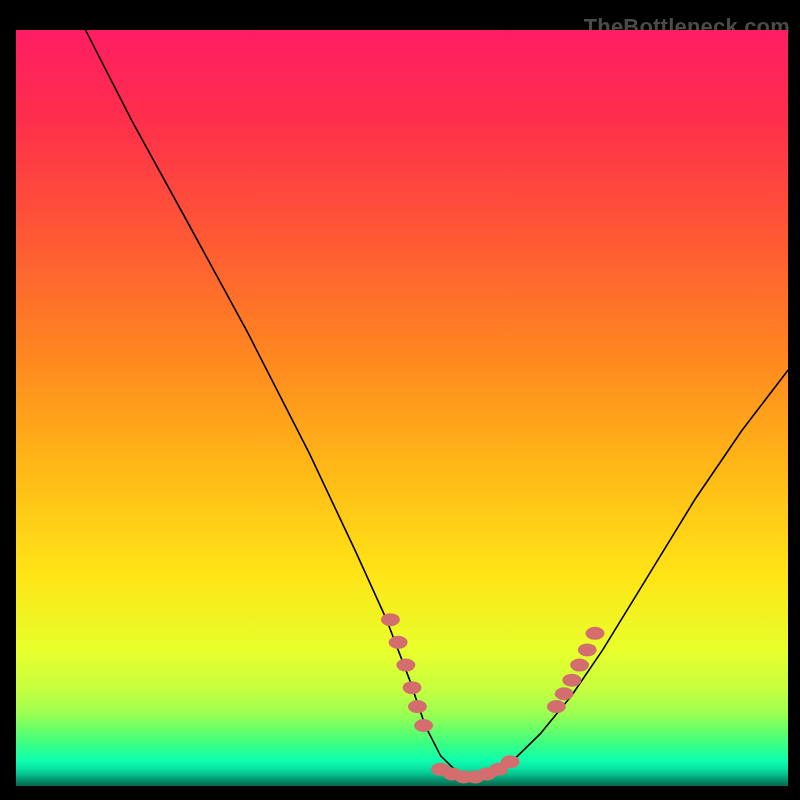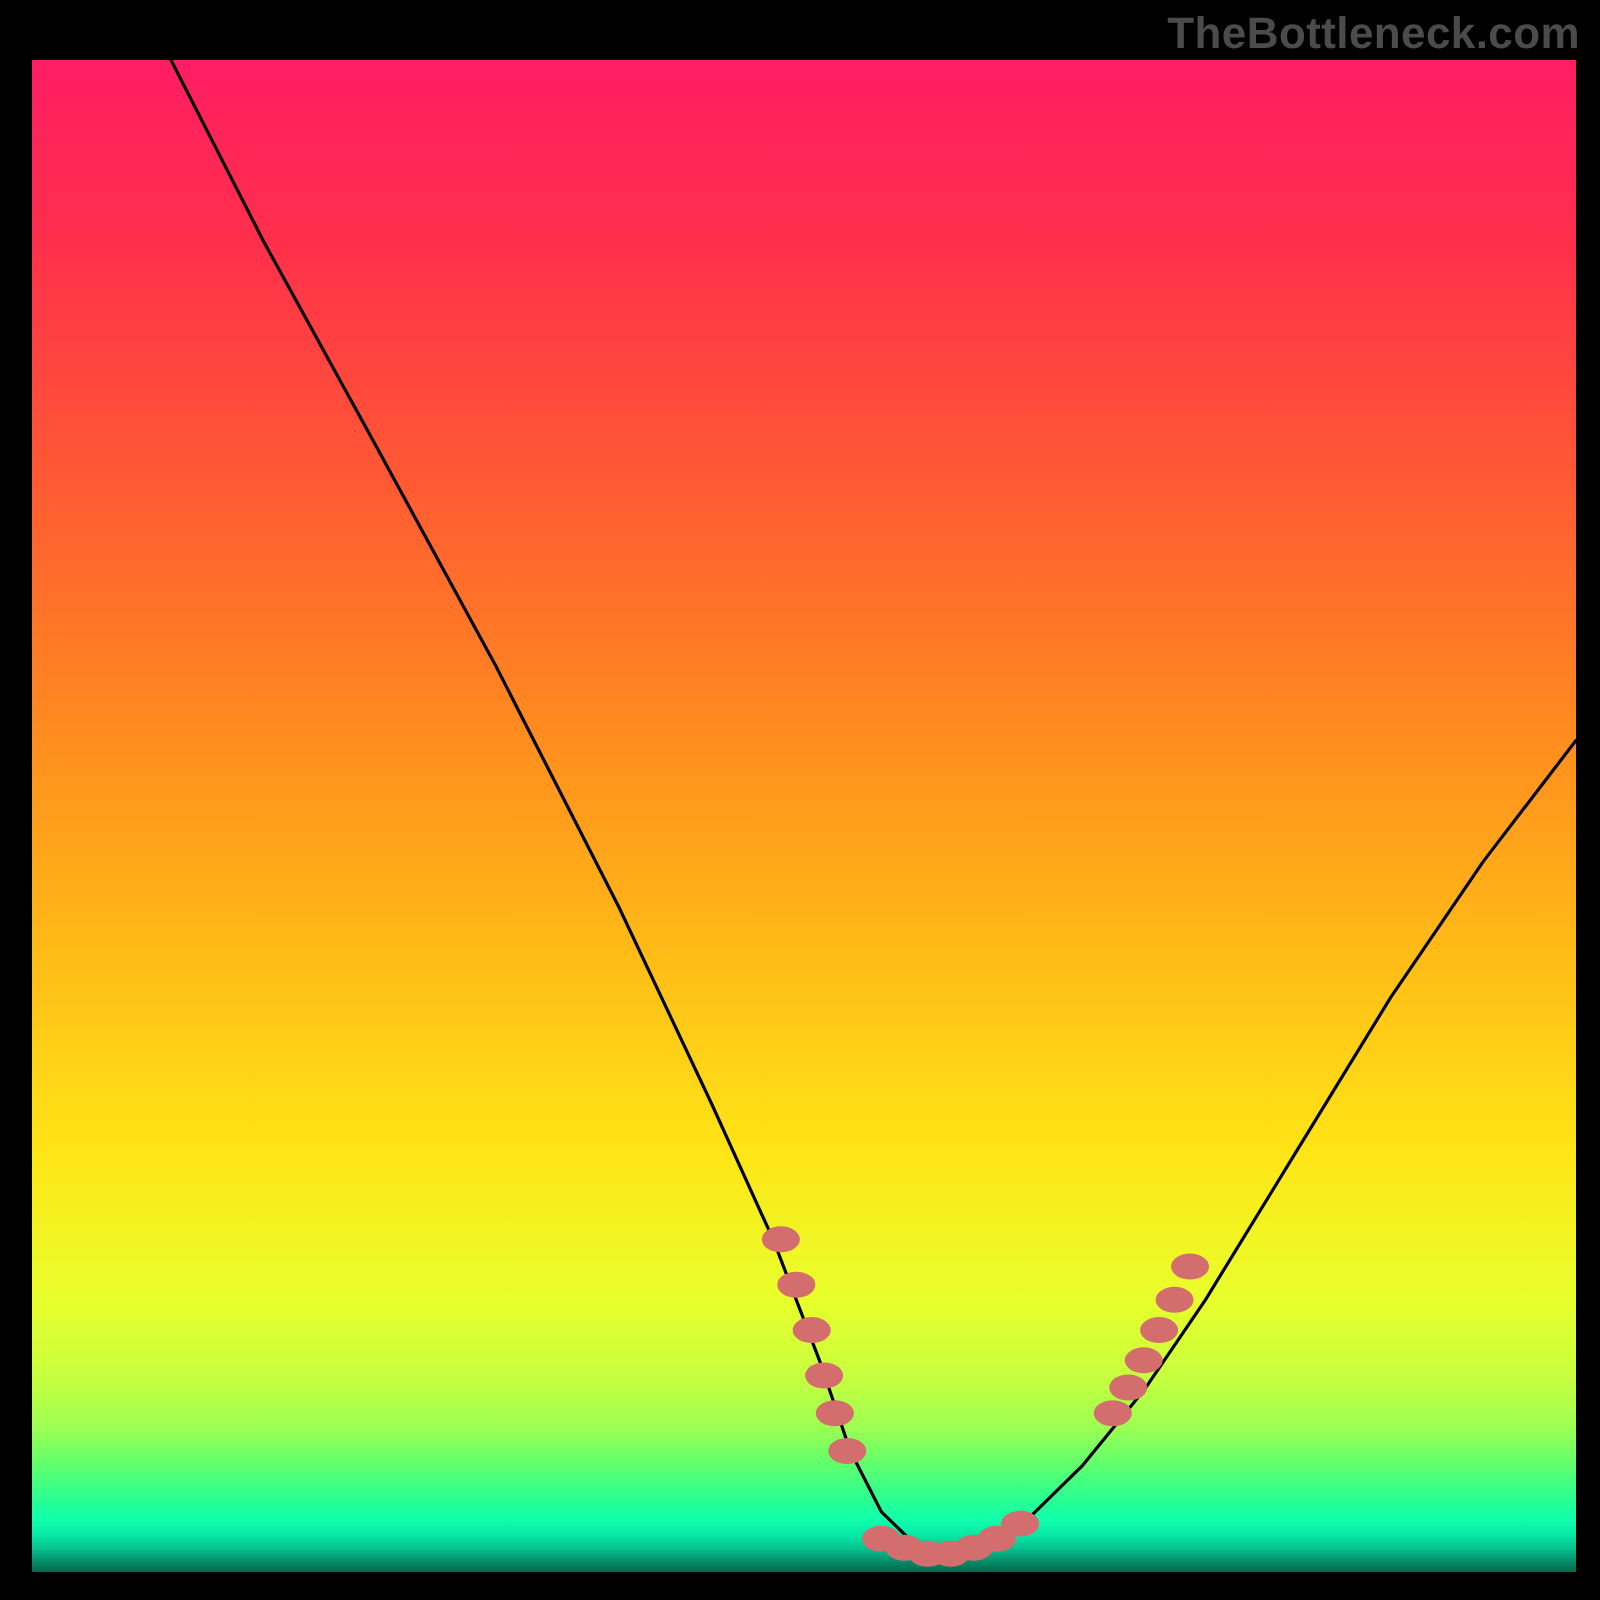--- a/index.html
+++ b/index.html
@@ -12,21 +12,21 @@
     font-family: Arial, Helvetica, sans-serif;
   }
   .stage {
     position: relative;
     width: 800px;
     height: 800px;
     background: #000;
   }
   .watermark {
     position: absolute;
-    top: 4px;
+    top: 14px;
     right: 10px;
     color: #4b4b4b;
     font-size: 22px;
     font-weight: 600;
     letter-spacing: 0.2px;
     user-select: none;
   }
   .plot-frame {
     position: absolute;
     left: 14px;

